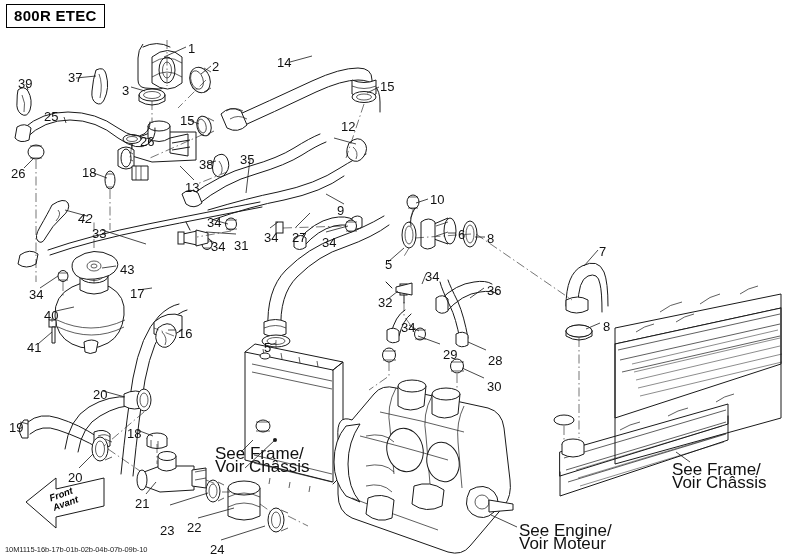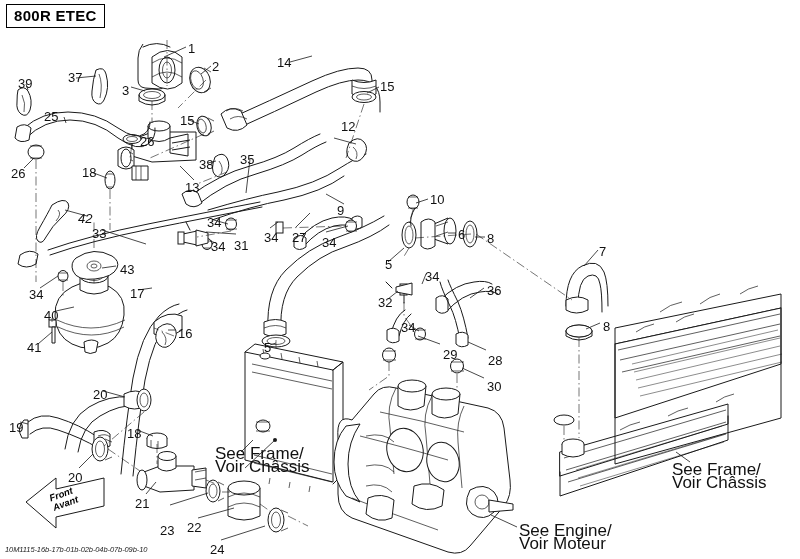--- a/index.html
+++ b/index.html
@@ -5,21 +5,21 @@
   html,body{margin:0;padding:0;background:#ffffff;}
   body{width:800px;height:559px;position:relative;overflow:hidden;
        font-family:"Liberation Sans",sans-serif;color:#000;}
   #diagram{position:absolute;left:0;top:0;width:800px;height:559px;}
   .title-box{position:absolute;left:6px;top:4px;border:1px solid #000;
              padding:2px 7px 3px 7px;font-size:15px;font-weight:bold;
              letter-spacing:.3px;background:#fff;}
   .callout{position:absolute;font-size:13px;font-family:"Liberation Sans",sans-serif;
            color:#111;line-height:1;white-space:nowrap;}
   .note{position:absolute;font-size:17px;line-height:12.5px;color:#111;white-space:nowrap;}
-  .footer{position:absolute;left:5px;top:545px;font-size:7.5px;letter-spacing:-.1px;color:#222;font-style:italic;}
+  .footer{position:absolute;left:5px;top:545px;font-size:7.5px;letter-spacing:-.1px;color:#222;}
   .fa-wrap{position:absolute;left:22px;top:482px;width:84px;height:48px;}
   .fa-text{position:absolute;left:26px;top:12px;font-size:9.5px;font-weight:bold;
            font-style:italic;line-height:10px;transform:rotate(-20deg);
            transform-origin:left top;}
 </style>
 </head>
 <body>
 
 <div class="title-box">800R ETEC</div>
 

